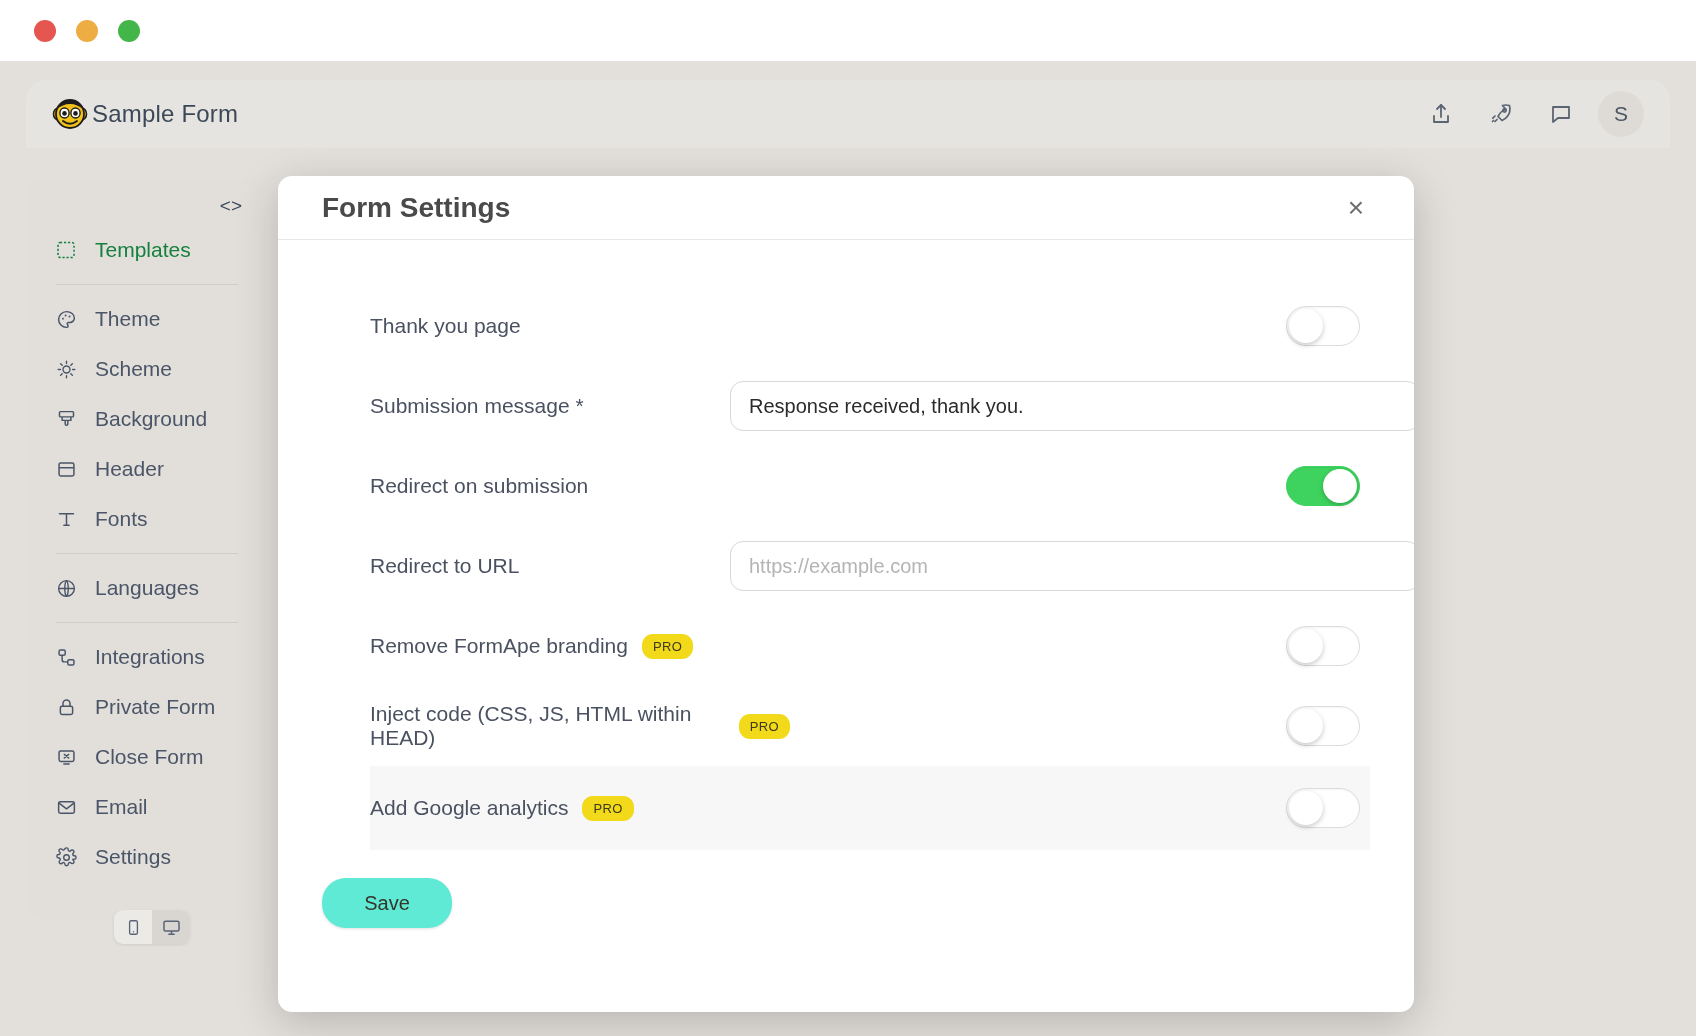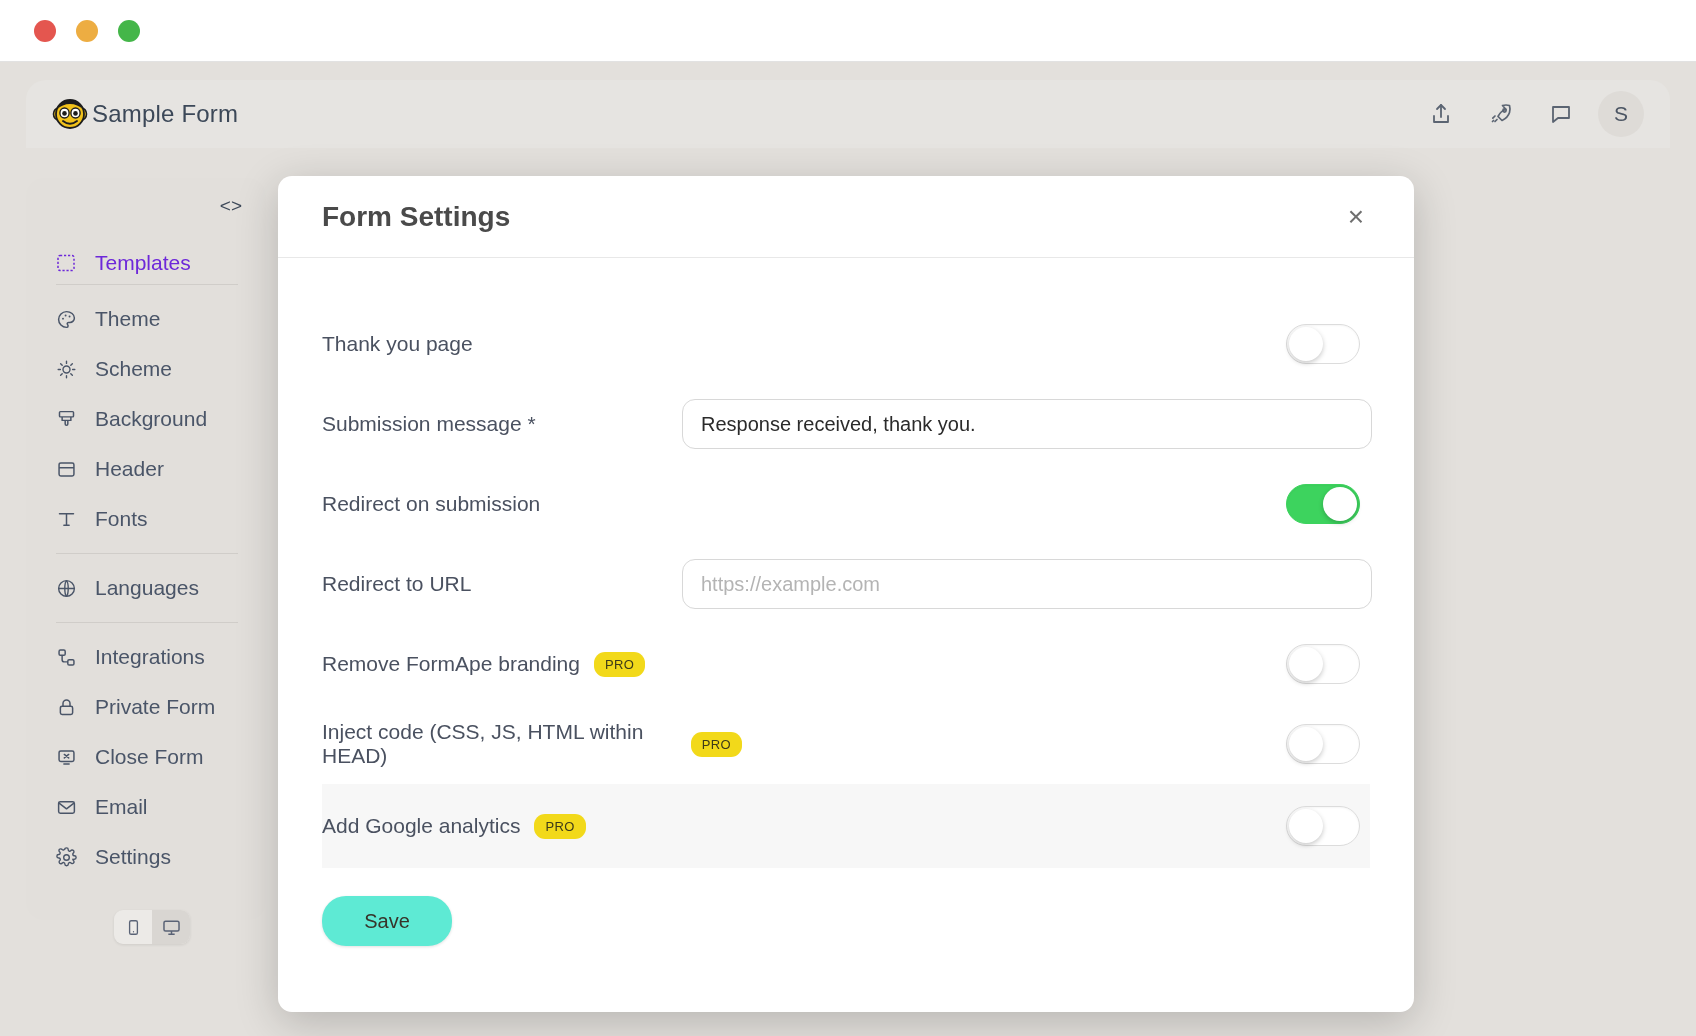--- a/index.html
+++ b/index.html
@@ -116,21 +116,21 @@
   .nav-item {
     display: flex;
     align-items: center;
     gap: 17px;
     height: 50px;
     padding: 0 18px 0 28px;
     color: #4a5568;
     font-size: 21px;
     cursor: pointer;
   }
-  .nav-item.disabled { color: #6d28d9; cursor: default; align-items: flex-end; }
+  .nav-item.disabled { color: #15803d; cursor: default; }
   .nav-ico {
     width: 24px; height: 24px;
     display: flex; align-items: center; justify-content: center;
     flex: 0 0 24px;
   }
   .nav-sep {
     height: 1px;
     background: #d0cdc9;
     margin: 9px 28px 9px 30px;
   }
@@ -160,21 +160,21 @@
     top: 176px;
     left: 278px;
     width: 1136px;
     height: 836px;
     background: #ffffff;
     border-radius: 14px;
     box-shadow: 0 10px 44px rgba(0,0,0,0.20);
     overflow: hidden;
   }
   .modal-header {
-    height: 82px;
+    height: 64px;
     display: flex;
     align-items: center;
     justify-content: space-between;
     padding: 0 40px 0 44px;
     border-bottom: 1px solid #e8e8e8;
   }
   .modal-title {
     font-size: 28px;
     font-weight: bold;
     color: #4a4a4a;
@@ -190,20 +190,21 @@
 
   .modal-body {
     padding: 46px 44px 0 44px;
   }
 
   .setting-row {
     display: flex;
     align-items: center;
     min-height: 80px;
     padding: 0 10px 0 0;
+    margin-left: 48px;
   }
   .setting-row.highlight { background: #f7f7f7; min-height: 84px; gap: 32px; }
   .setting-label {
     display: flex;
     align-items: center;
     gap: 14px;
     width: 360px;
     flex: 0 0 360px;
     font-size: 21px;
     color: #4a5160;

